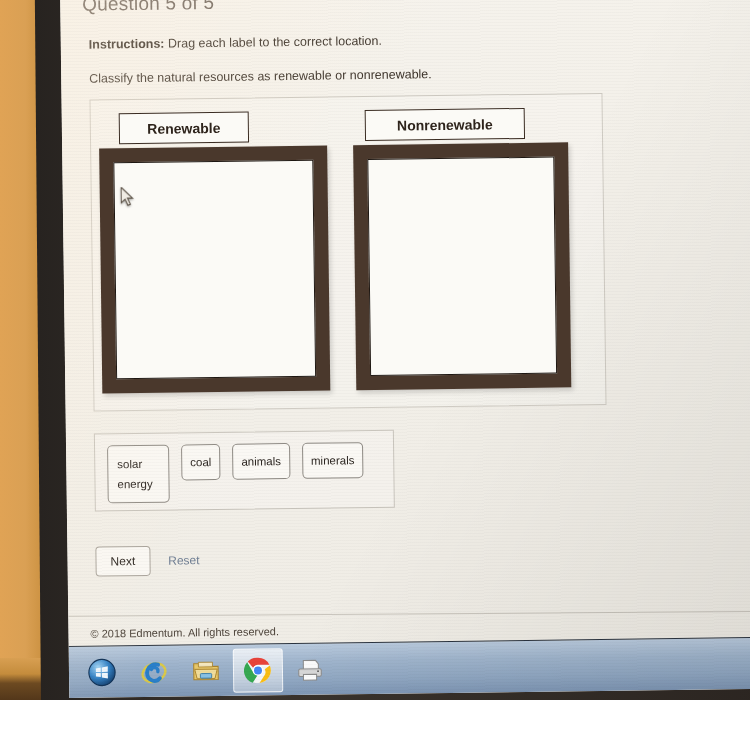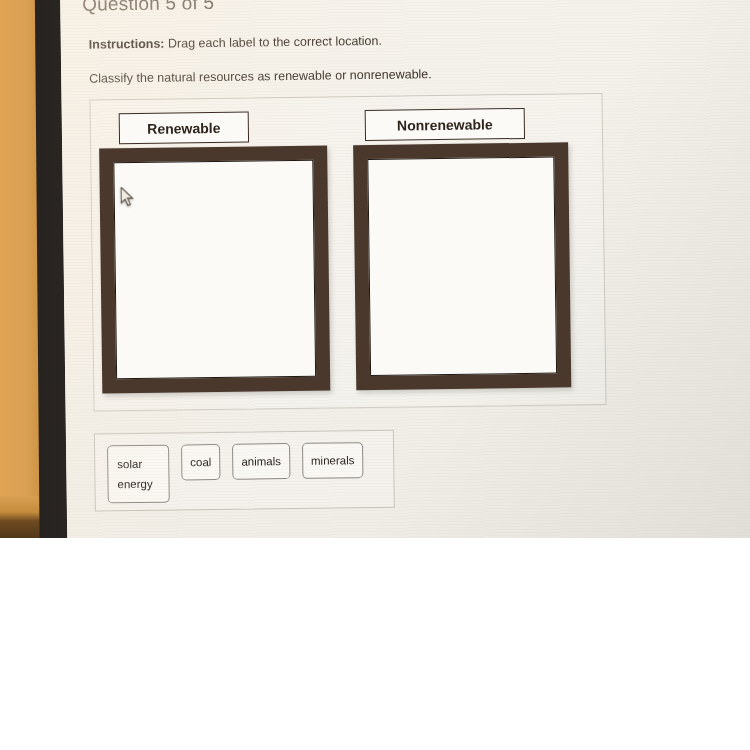--- a/index.html
+++ b/index.html
@@ -6,21 +6,21 @@
 
   html, body {
     width: 750px; height: 750px;
     overflow: hidden;
     font-family: "Liberation Sans", sans-serif;
   }
 
   
   #photo {
     position: relative;
-    width: 750px; height: 538px;
+    width: 750px; height: 700px;
     background: #d99a43;
     overflow: hidden;
   }
 
   
   #wall {
     position: absolute;
     left: 0; top: 0;
     width: 46px; height: 750px;
     background: linear-gradient(90deg,#e0a355 0%, #daa054 55%, #c98f3e 100%);

